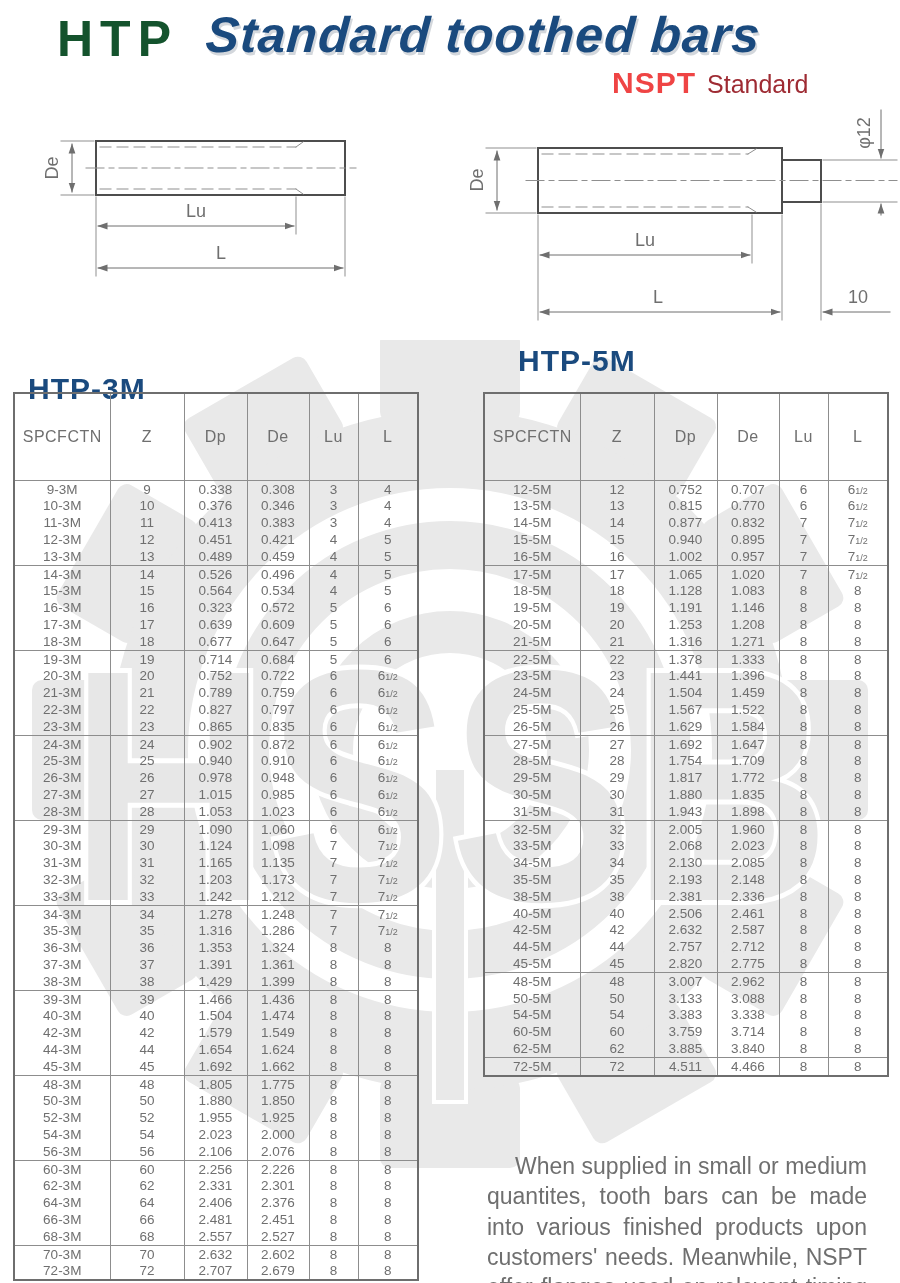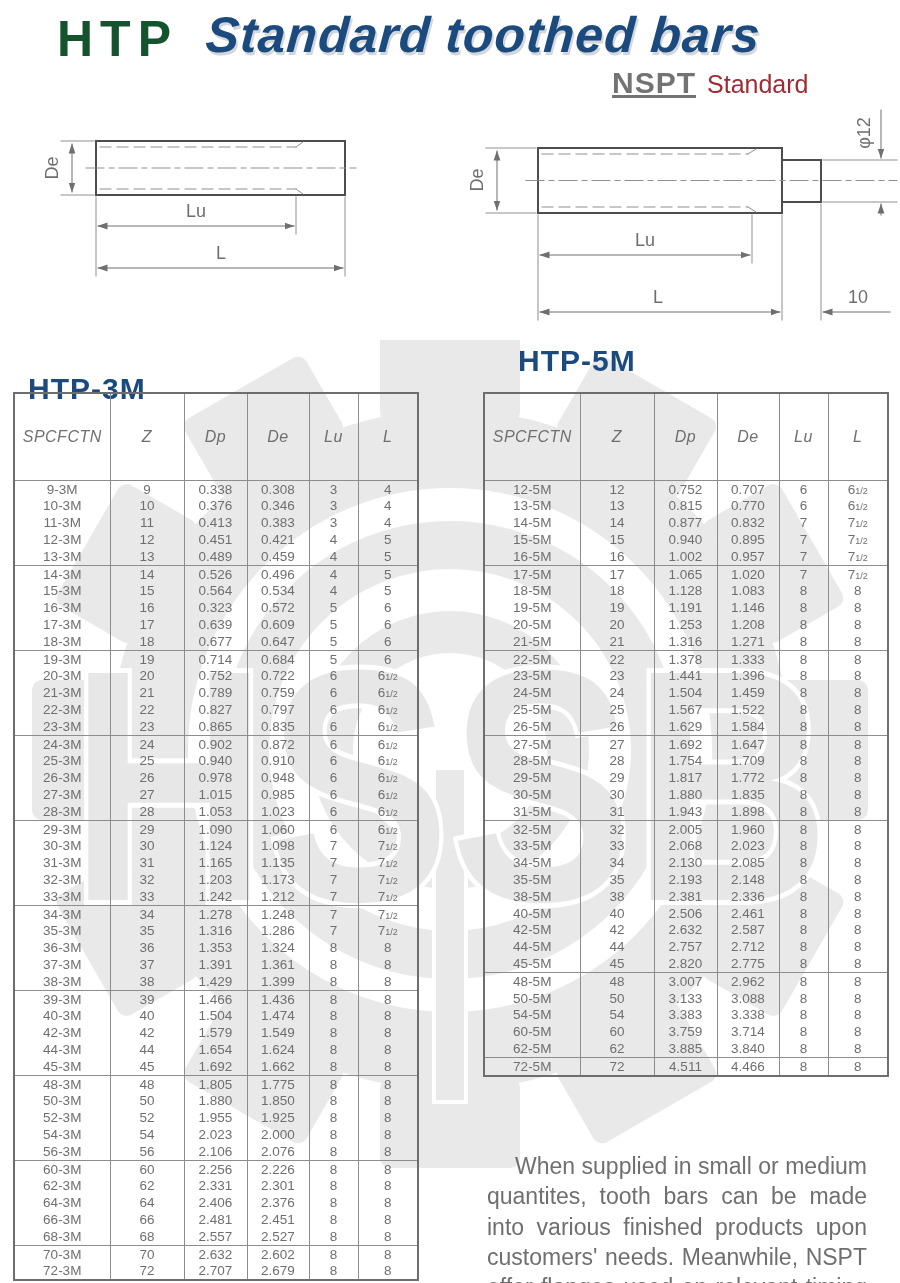--- a/index.html
+++ b/index.html
@@ -13,41 +13,40 @@
   .brand{
     left:57px;top:10px;font-size:50px;font-weight:800;letter-spacing:7px;
     color:#14532d;
   }
   .main-title{
     left:206px;top:6px;font-size:50px;font-weight:bold;font-style:italic;
     color:#1a4a7e;letter-spacing:1px;transform:skewX(-4deg);
     text-shadow:2px 3px 0 #d3d7dc;white-space:nowrap;
   }
   .std-line{left:612px;top:66px;display:flex;align-items:baseline;gap:11px;white-space:nowrap;}
-  .std-brand{font-size:30px;font-weight:800;color:#737373;letter-spacing:1px;text-decoration:underline;}
+  .std-brand{font-size:30px;font-weight:800;color:#ef4444;letter-spacing:1px;}
   .std-label{font-size:25px;color:#9e2b33;}
 
   
   .sec-title{font-size:30px;font-weight:800;color:#1a4a7e;letter-spacing:1px;}
   #title-3m{left:28px;top:344px;margin-top:28px;}
   #title-5m{left:498px;top:344px;margin-left:20px;}
 
   
   table.data-table{
     border-collapse:collapse;table-layout:fixed;position:absolute;
     border:2px solid #6e6e6e;background:transparent;
   }
   #tbl-3m{left:13px;top:392px;width:404px;}
   #tbl-5m{left:483px;top:392px;width:404px;}
   .data-table th{
     height:86px;font-size:16px;font-weight:normal;color:#6f6f6f;
     text-align:center;vertical-align:middle;padding:0;
     border-left:1px solid #8d8d8d;border-bottom:1px solid #8d8d8d;
     letter-spacing:.5px;
-    font-style:italic;
   }
   .data-table td{
     height:16.8px;font-size:13.5px;color:#6f6f6f;text-align:center;
     vertical-align:middle;padding:0;line-height:1;
     border-left:1px solid #8d8d8d;
   }
   .data-table th:first-child,.data-table td:first-child{border-left:none;}
   .data-table tr.group-end td{border-bottom:1px solid #8d8d8d;}
   .data-table .frac{font-size:9px;letter-spacing:0;}
 

